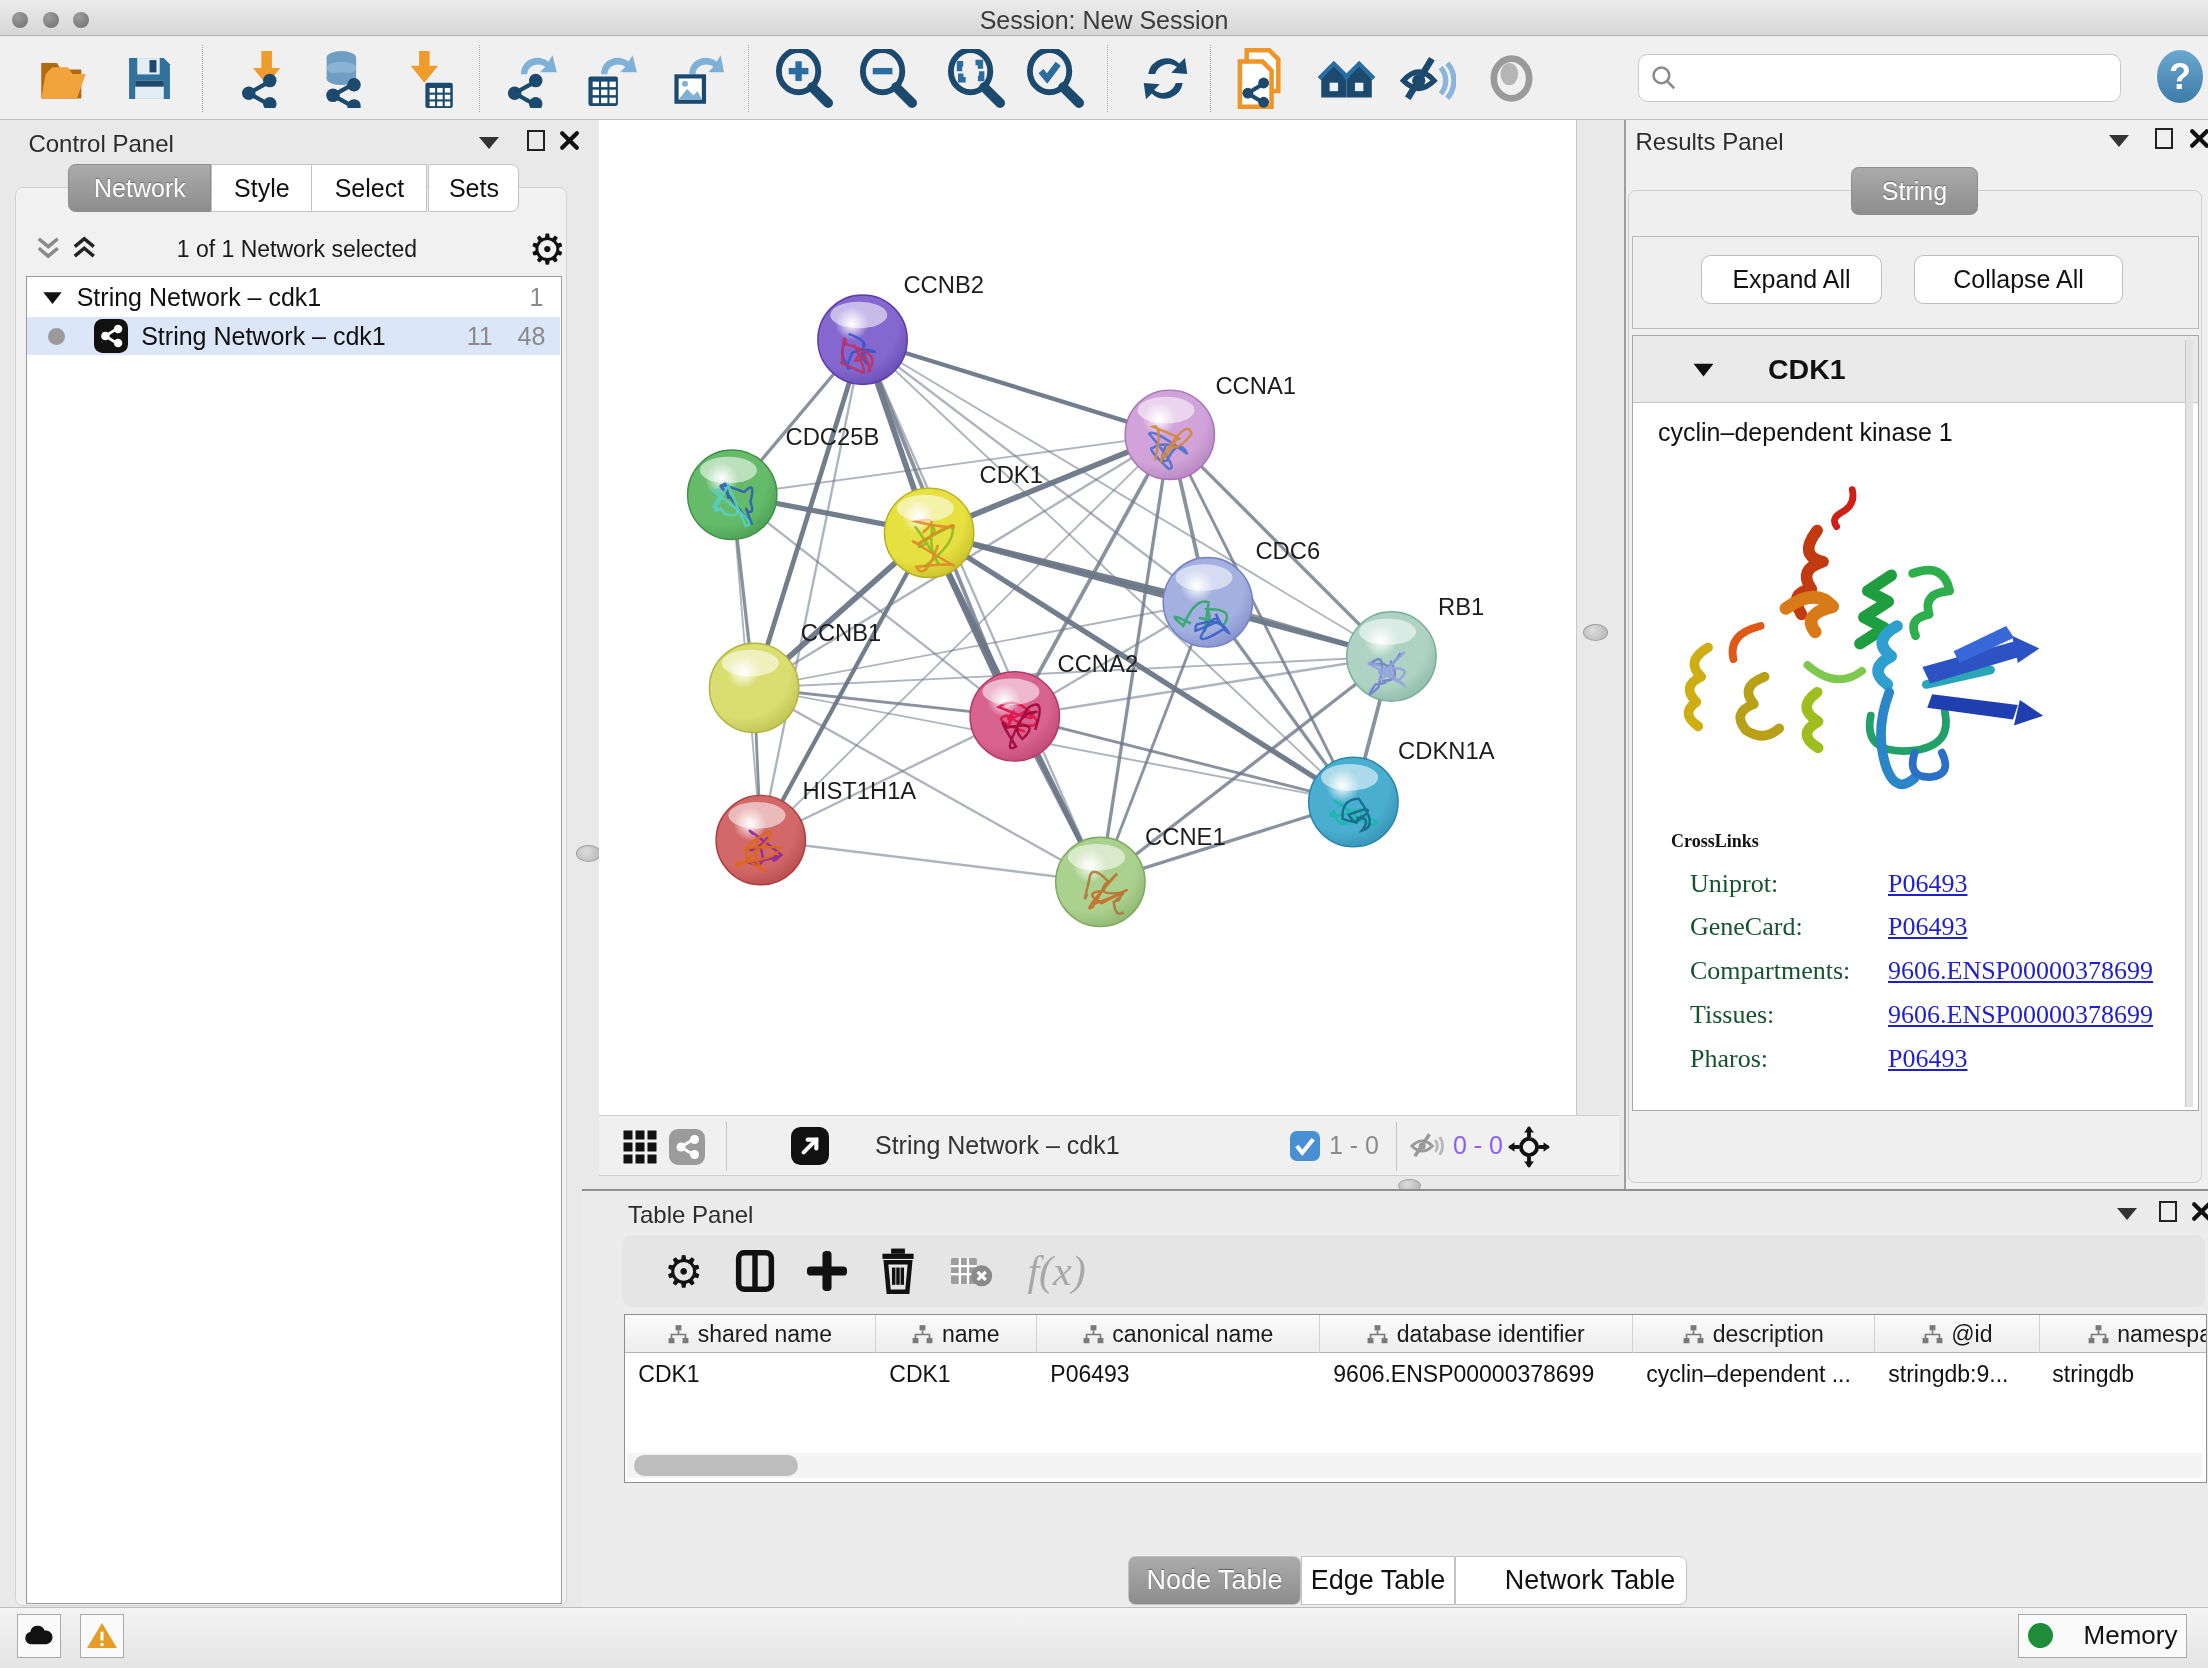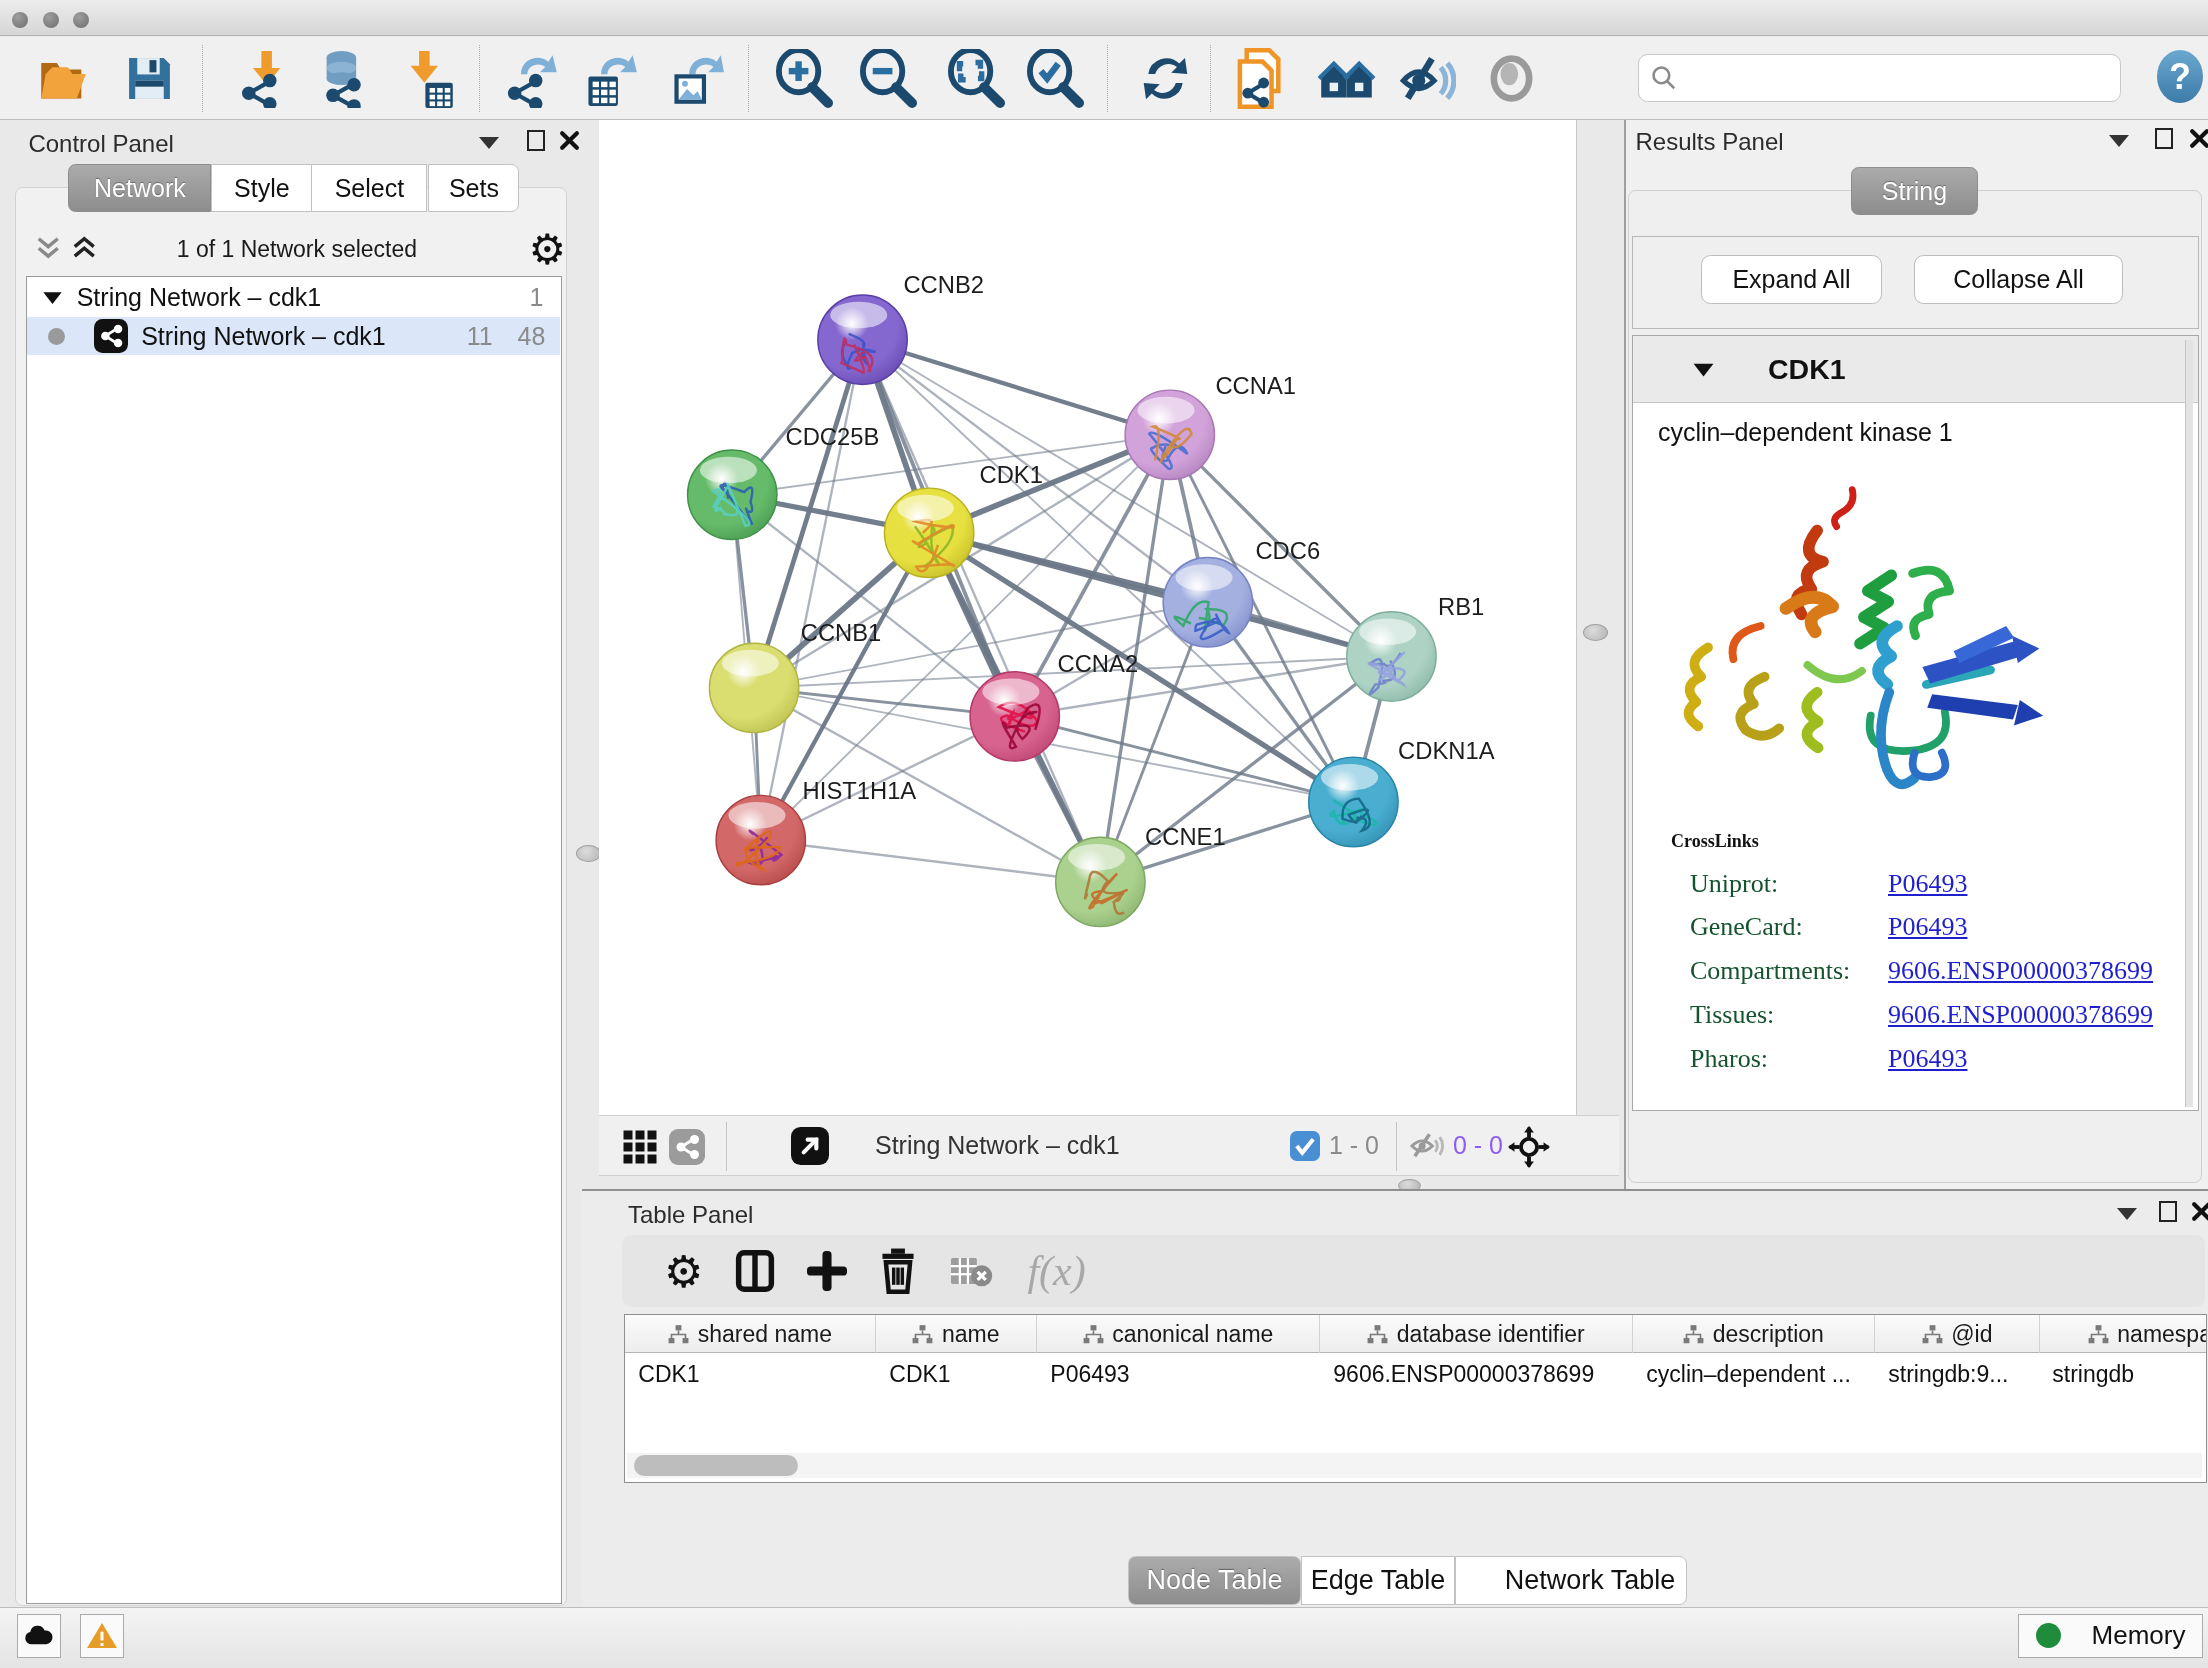--- a/index.html
+++ b/index.html
@@ -98,20 +98,21 @@
   .sb-btn { position:absolute; top:5.7px; height:44px; background:#fafafa; border:1.9px solid #ababab;
     display:flex; align-items:center; justify-content:center; }
 </style>
 </head>
 <body>
 
 <div class="titlebar">
   <div class="tl" style="left:12.4px"></div>
   <div class="tl" style="left:43px"></div>
   <div class="tl" style="left:73px"></div>
+  <div class="win-title">Session: New Session</div>
 </div>
 
 <div class="toolbar">
   <div class="tbtn" style="left:30px">
     <svg width="55" height="49" viewBox="0 0 24 22">
       <path d="M2 4 h7 l2 3 h9 v13 h-18 z" fill="#b26a12"></path>
       <path d="M4 9 l3-3 h7 l2 3 h6 l-4 11 H2 z" fill="#f2a33c"></path>
     </svg>
   </div>
   <div class="tbtn" style="left:116px">
@@ -878,18 +879,18 @@
       <path d="M6 15 a5 5 0 0 1 -1-9.9 A6 6 0 0 1 16.5 4 A4.5 4.5 0 0 1 18 15 z" fill="#111"></path>
     </svg>
   </div>
   <div class="sb-btn" style="left:80px; width:44px;">
     <svg width="30" height="27" viewBox="0 0 24 20">
       <path d="M12 0 L24 20 H0 Z" fill="#e89c28"></path>
       <rect x="10.8" y="7" width="2.4" height="7" fill="#fff"></rect>
         <rect x="10.8" y="16" width="2.4" height="2.4" fill="#fff"></rect>
     </svg>
   </div>
-  <div class="sb-btn" style="left:2018px; width:185px; gap:31px;">
+  <div class="sb-btn" style="left:2018px; width:169px; gap:31px;">
     <span style="width:25px; height:25px; border-radius:50%; background:#1f8c3b;"></span>
     <span style="font-size:26px; color:#111;">Memory</span>
   </div>
 </div>
 
 
 </body></html>

